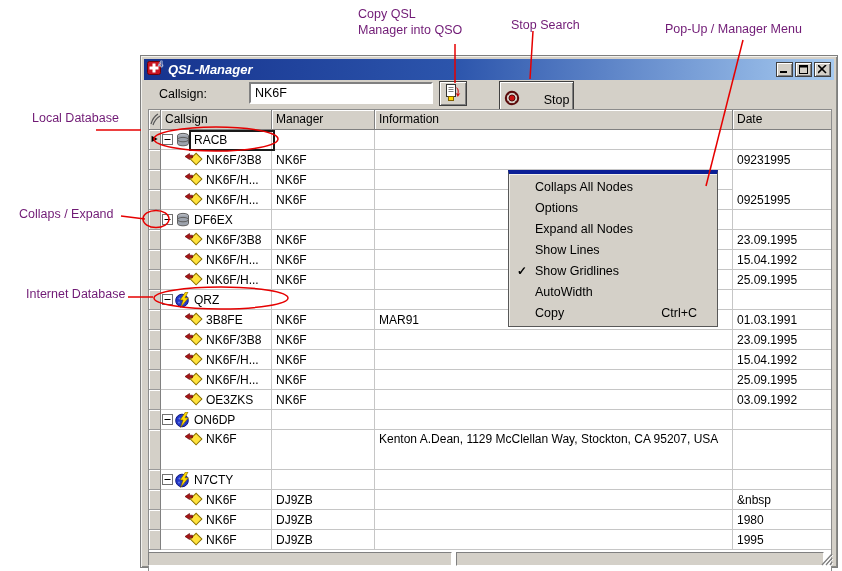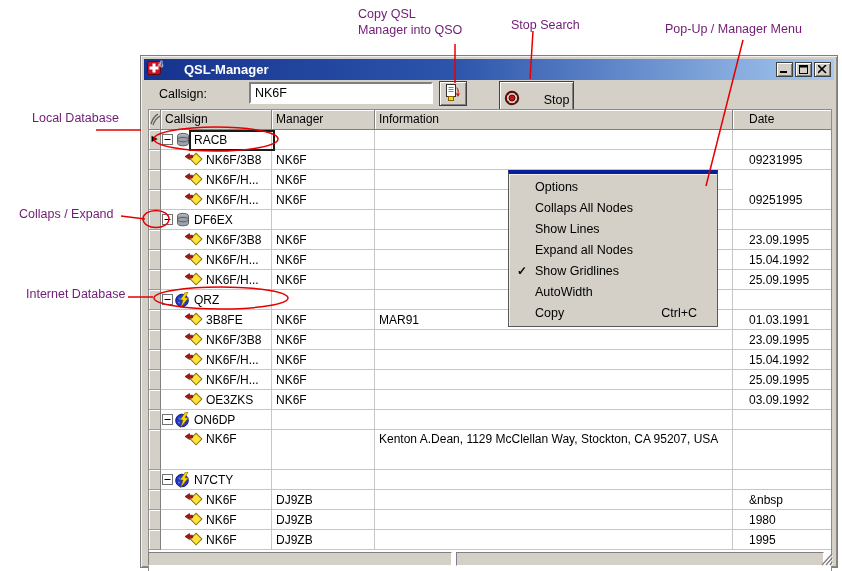--- a/index.html
+++ b/index.html
@@ -17,21 +17,21 @@
   #overlay line, #overlay ellipse { stroke:#E60000; stroke-width:1.5; fill:none; }
 
   
   .app-window { position:absolute; left:140px; top:55px; width:698px; height:513px;
     background:#D4D0C8; border:1px solid #7E7E7E;
     box-shadow: inset 1px 1px 0 #F2F1ED, inset -1px -1px 0 #8A8A86; z-index:10; }
 
   .title-bar { position:absolute; left:3px; top:3px; right:3px; height:21px;
     background:linear-gradient(90deg,#16338E 0%, #2C55AC 45%, #A6CAF0 100%);
     display:flex; align-items:center; padding:0 3px; }
-  .title-text { color:#fff; font-weight:bold; font-size:13px; margin-left:20px; flex:1; }
+  .title-text { color:#fff; font-weight:bold; font-size:13px; margin-left:4px; flex:1;font-style:italic; }
   .winbtns { display:flex; gap:2px; }
   .winbtn { width:17px; height:15px; background:#D4D0C8; border:1px solid #404040;
     box-shadow: inset 1px 1px 0 #fff, inset -1px -1px 0 #808080;
     display:flex; align-items:center; justify-content:center; padding:0; }
 
   
   .lbl-callsign { position:absolute; left:18px; top:31px; font-size:12.5px; }
   .callsign-input { position:absolute; left:108px; top:26px; width:184px; height:22px;
     background:#fff; border:2px solid; border-color:#808080 #fff #fff #808080;
     font-size:12.5px; padding-left:4px; font-family:"Liberation Sans",sans-serif; }
@@ -52,21 +52,21 @@
     white-space:nowrap; overflow:hidden; }
   .rh { width:12px; flex:0 0 12px; background:#D4D0C8;
     border-right:1px solid #808080; border-bottom:1px solid #9A9A9A;
     box-shadow: inset 1px 1px 0 #fff; font-size:8px; line-height:18px; text-align:center;
     color:#000; overflow:hidden; }
   .cell { border-right:1px solid #C6C6C6; border-bottom:1px solid #C6C6C6;
     white-space:nowrap; overflow:hidden; display:flex; align-items:center; }
   .c-call { width:111px; flex:0 0 111px; }
   .c-mgr  { width:103px; flex:0 0 103px; padding-left:4px; }
   .c-info { width:358px; flex:0 0 358px; padding-left:4px; }
-  .c-date { width:100px; flex:0 0 100px; padding-left:16px; }
+  .c-date { width:100px; flex:0 0 100px; padding-left:4px; }
   .grow { height:20px; }
   .grow.tall { height:40px; }
   .grow.tall .c-info { white-space:normal; line-height:15px; align-items:flex-start; padding-top:2px; }
   .grow.tall .c-call { align-items:flex-start; padding-top:2px; }
   .minusbox { margin-left:1px; width:11px; height:11px; flex:0 0 11px; display:inline-flex; }
   .tree-ico { margin-left:2px; display:inline-flex; }
   .child-ind { margin-left:23px; }
   .celltext { margin-left:3px; }
   .focus-rect { position:absolute; left:40px; top:20px; width:86px; height:21px;
     border:2px solid #1A1A1A; z-index:5; pointer-events:none; }
@@ -529,39 +529,39 @@
     <svg width="14" height="15">
         <path d="M12 3 L2 14 M12 7 L6 14 M12 11 L10 14" stroke="#808080" stroke-width="1.4"></path>
         <path d="M13 4 L3 15 M13 8 L7 15 M13 12 L11 15" stroke="#fff" stroke-width="1"></path>
       </svg>
   </div>
 </div>
 
 <div class="menu">
     <div class="mi">
       <span class="chk"></span>
+      <span class="ml">Collaps All Nodes</span>
+      <span class="ms"></span>
+    </div>
+    <div class="mi">
+      <span class="chk"></span>
       <span class="ml">Options</span>
       <span class="ms"></span>
     </div>
     <div class="mi">
       <span class="chk"></span>
-      <span class="ml">Collaps All Nodes</span>
+      <span class="ml">Expand all Nodes</span>
       <span class="ms"></span>
     </div>
     <div class="mi">
       <span class="chk"></span>
       <span class="ml">Show Lines</span>
       <span class="ms"></span>
     </div>
     <div class="mi">
-      <span class="chk"></span>
-      <span class="ml">Expand all Nodes</span>
-      <span class="ms"></span>
-    </div>
-    <div class="mi">
       <span class="chk">✓</span>
       <span class="ml">Show Gridlines</span>
       <span class="ms"></span>
     </div>
     <div class="mi">
       <span class="chk"></span>
       <span class="ml">AutoWidth</span>
       <span class="ms"></span>
     </div>
     <div class="mi">

